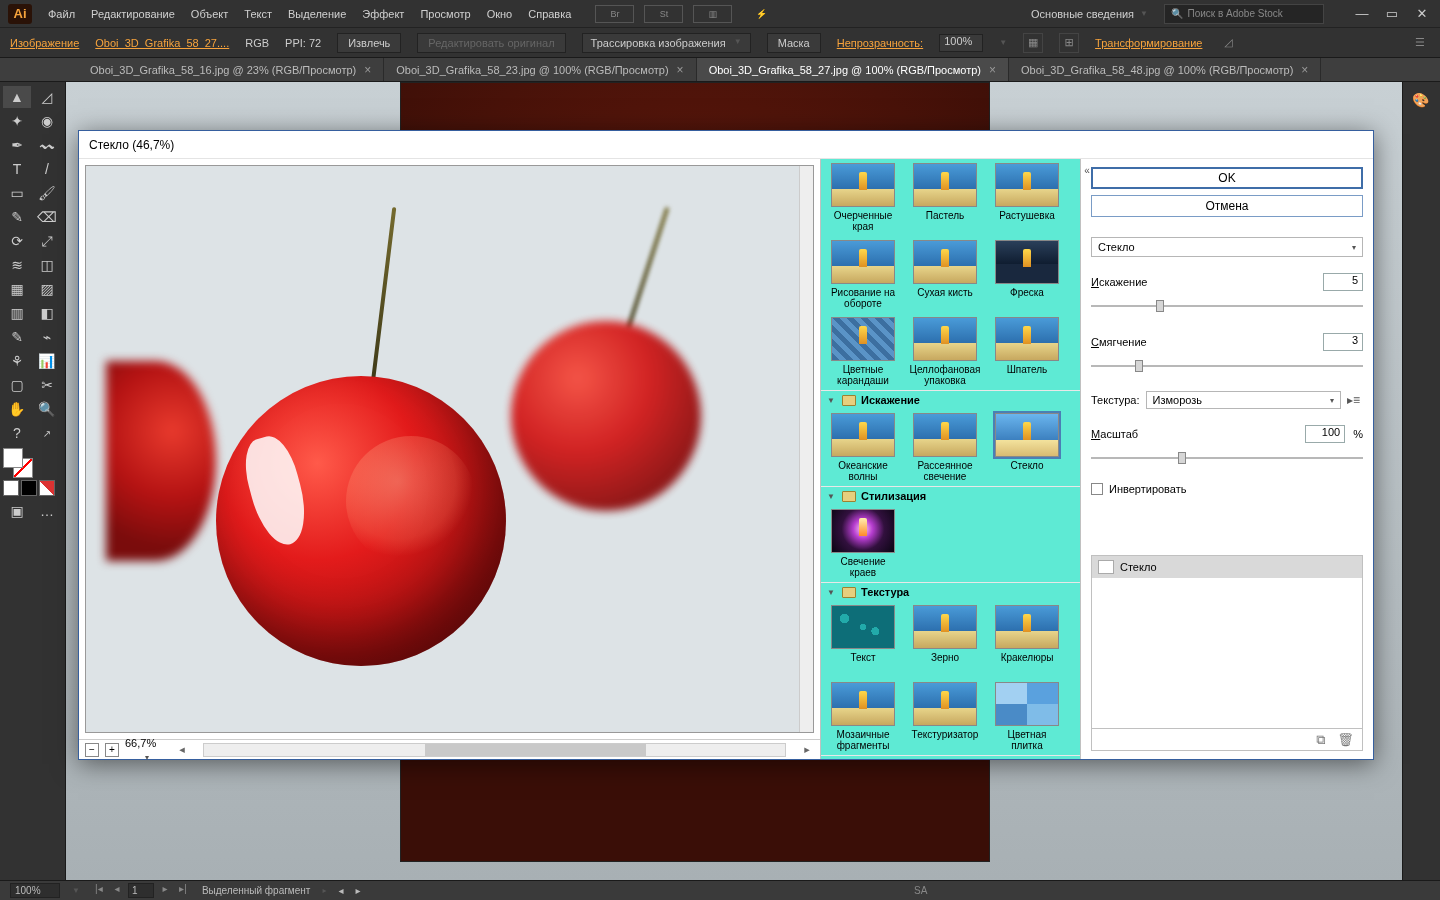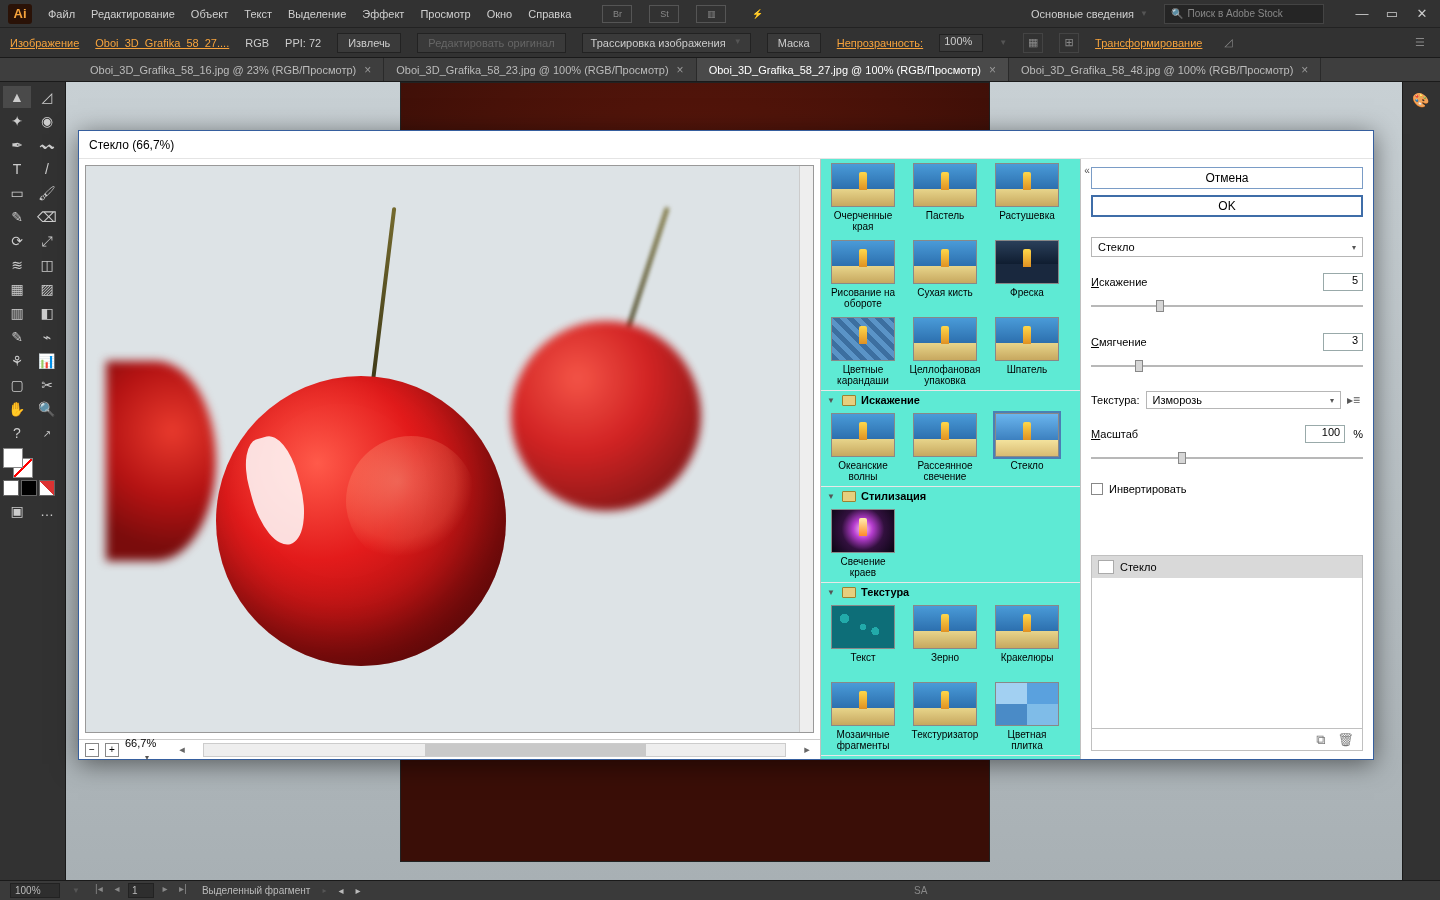--- a/index.html
+++ b/index.html
@@ -4,21 +4,21 @@
 <style>
 * { margin: 0; padding: 0; box-sizing: border-box; font-family: Tahoma, Arial, sans-serif; }
 body { background: #323232; width: 1440px; height: 900px; overflow: hidden; color: #d0d0d0; font-size: 11px; position: relative; }
 
 
 .menubar { background: #323232; height: 28px; display: flex; align-items: center; padding: 0 8px; gap: 16px; border-bottom: 1px solid #222; }
 .app-logo { width: 24px; height: 20px; background: #2a1207; color: #f7a33c; font-weight: bold; font-size: 13px; border-radius: 3px; display: flex; align-items: center; justify-content: center; }
 .menubar-item { cursor: default; color: #d0d0d0; }
 .menubar-spacer { flex: 1; }
 .menubar-icons { display: flex; gap: 10px; }
-.menubar-icon { width: 30px; height: 18px; border: 1px solid #555; display: flex; align-items: center; justify-content: center; font-size: 9px; color: #888; margin-left: 7px; }
+.menubar-icon { width: 39px; height: 18px; border: 1px solid #555; display: flex; align-items: center; justify-content: center; font-size: 9px; color: #888; }
 .workspace-dd { color: #d0d0d0; font-size: 11px; display: flex; align-items: center; gap: 6px; }
 .search-stock { background: #252525; border: 1px solid #444; height: 20px; width: 160px; display: flex; align-items: center; padding: 0 6px; color: #888; font-size: 10px; gap: 4px; }
 .win-controls { display: flex; gap: 10px; margin-left: 12px; }
 .win-btn { width: 20px; height: 16px; color: #ccc; font-size: 13px; display:flex; align-items:center; justify-content:center; }
 
 
 .controlbar { background: #323232; height: 30px; display: flex; align-items: center; padding: 0 10px; gap: 16px; border-bottom: 1px solid #1a1a1a; font-size: 11px; }
 .cb-label-orange-u { color: #f7a33c; text-decoration: underline; }
 .cb-info { color: #ccc; }
 .cb-btn { background: #3a3a3a; border: 1px solid #222; padding: 3px 10px; color: #ccc; }
@@ -321,21 +321,21 @@
   <span>Выделенный фрагмент</span>
   <span class="tri">▸</span>
   <span>◂</span>
   <span>▸</span>
   <div class="status-seg"></div>
   <span class="status-sa">SA</span>
   <div class="status-seg"></div>
 </div>
 
 <div class="dialog">
-  <div class="dlg-title">Стекло (66,7%)</div>
+  <div class="dlg-title">Стекло (46,7%)</div>
   <div class="dlg-body">
 
     <div class="preview-pane">
       <div class="preview-img-wrap">
         <div class="preview-cherries">
           <div class="cherry c3"></div>
           <div class="stem s2"></div>
           <div class="cherry c2"></div>
           <div class="stem s1"></div>
           <div class="cherry c1"></div>
@@ -464,22 +464,22 @@
               <div class="fl-thumb-label">Цветная плитка</div>
             </div>
           </div>
           <div class="fl-group"></div>
         </div>
     </div>
 
     <div class="settings-pane">
       <div class="sp-collapse">«</div>
       <div class="sp-btns">
+        <div class="dlg-btn primary">OK</div>
         <div class="dlg-btn">Отмена</div>
-        <div class="dlg-btn primary">OK</div>
       </div>
 
       <div class="sp-filter-select">
         <span>Стекло</span>
         <span class="tri">▾</span>
       </div>
 
       <div class="sp-param">
         <div class="sp-param-label"><span class="ul">И</span><span>скажение</span></div>
         <div class="sp-param-val">5</div>

